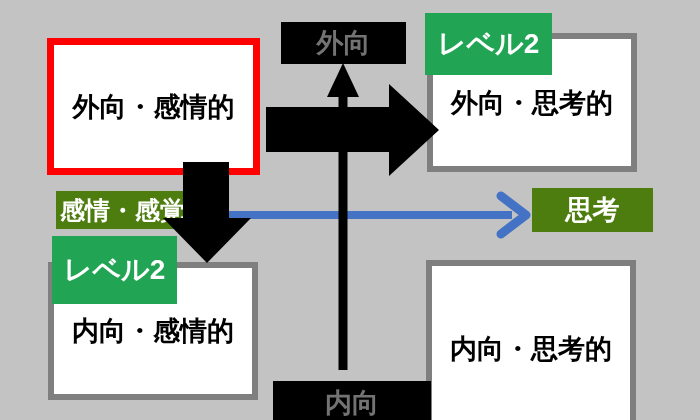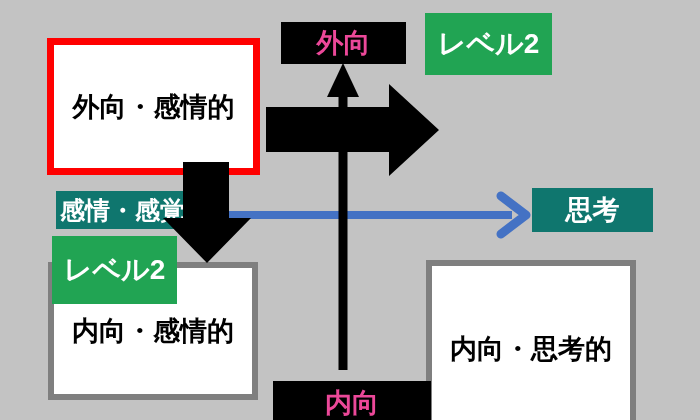--- a/index.html
+++ b/index.html
@@ -35,29 +35,29 @@
     color:#fff;
     display:flex;align-items:center;justify-content:center;
     font-size:28px;
     z-index:2;
     white-space:nowrap;
     text-align:center;
   }
   .axis-black{
     position:absolute;
     background:#000000;
-    color:#ec4899;
+    color:#737373;
     display:flex;align-items:center;justify-content:center;
     font-size:27px;
     z-index:2;
     white-space:nowrap;
   }
   .axis-blue{
     position:absolute;
-    background:#0f766e;
+    background:#4d7c0f;
     color:#fff;
     display:flex;align-items:center;justify-content:center;
     font-size:25px;
     z-index:2;
     white-space:nowrap;
   }
   .arrow-layer{
     position:absolute;
     left:0;top:0;width:700px;height:420px;
     z-index:3;
@@ -66,20 +66,23 @@
 </style>
 </head>
 <body>
 
 <div class="canvas">
 
   <div class="qbox red" style="left:47px;top:38px;width:213px;height:137px;">
     <span class="qlabel">外向・感情的</span>
   </div>
 
+  <div class="qbox" style="left:427px;top:33px;width:210px;height:139px;">
+    <span class="qlabel">外向・思考的</span>
+  </div>
 
   <div class="qbox" style="left:48px;top:262px;width:210px;height:138px;">
     <span class="qlabel">内向・感情的</span>
   </div>
 
   <div class="qbox" style="left:426px;top:260px;width:210px;height:177px;">
     <span class="qlabel">内向・思考的</span>
   </div>
 
   <div class="badge" style="left:425px;top:13px;width:127px;height:62px;">

